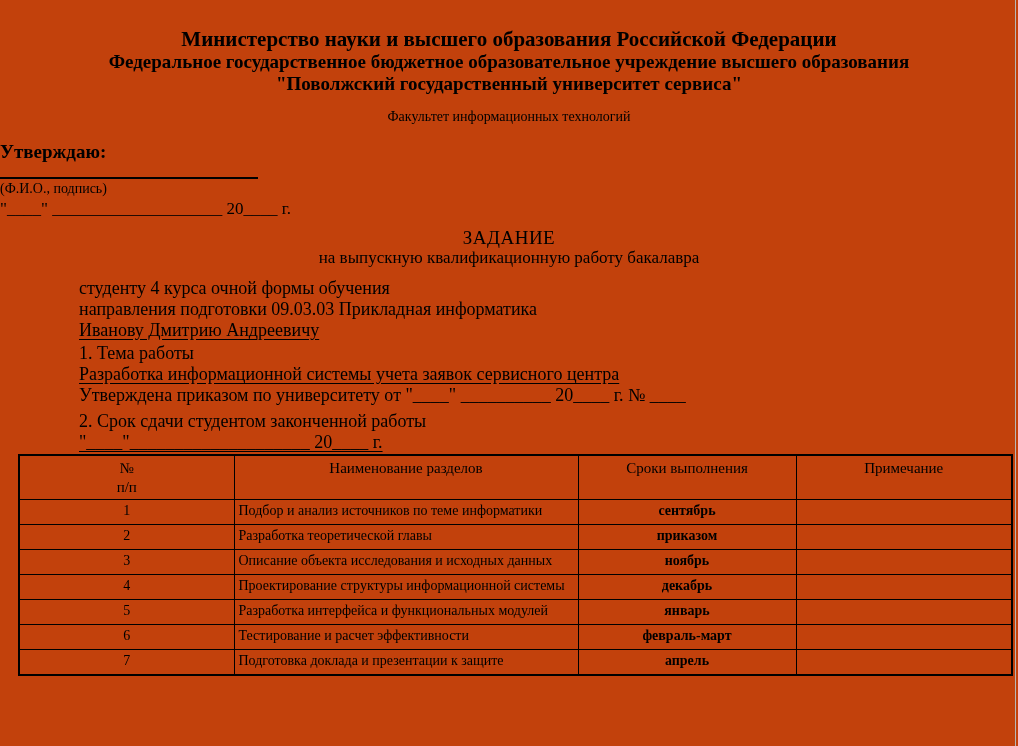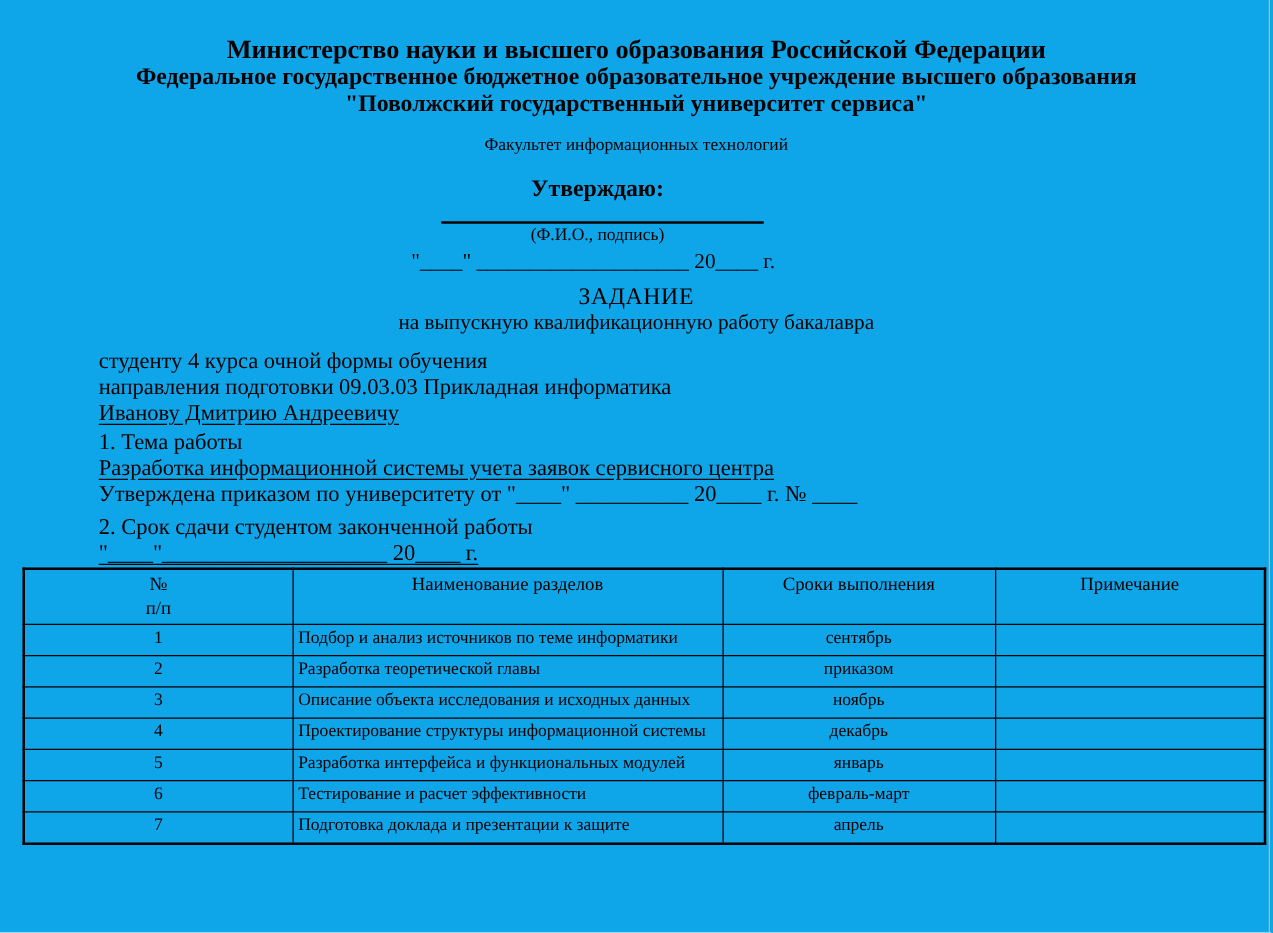--- a/index.html
+++ b/index.html
@@ -1,28 +1,28 @@
 <!DOCTYPE html>
 <html lang="ru"><head>
 <meta charset="utf-8">
 <style>
   html,body { margin:0; padding:0; background:#ffffff; }
   .page {
-    width:1018px; height:746px; background:#0ea5e9; position:relative; overflow:hidden;
+    width:1018px; height:746px; background:#c2410c; position:relative; overflow:hidden;
     font-family:"Liberation Serif","DejaVu Serif",serif; color:#000;
   }
   .screen-edge { position:absolute; top:0; right:2px; width:1px; height:746px; background:#b6b6b6; }
 
   .doc-header { text-align:center; padding-top:27px; }
   .h-ministry   { font-size:21px; font-weight:bold; line-height:24px; }
   .h-institution{ font-size:19px; font-weight:bold; line-height:22px; }
   .h-university { font-size:19px; font-weight:bold; line-height:22px; }
   .h-faculty    { font-size:14px; line-height:22px; margin-top:11px; }
 
-  .approval { text-align:center; margin-right:62px; margin-top:13px; }
+  .approval { text-align:left; margin-right:62px; margin-top:13px; }
   .appr-title    { font-size:19px; font-weight:bold; line-height:22px; }
   .appr-position { font-size:17px; line-height:22px; }
   .sig-row  { margin-top:3px; line-height:0; }
   .sig-line { display:inline-block; width:258px; height:11px; border-bottom:2px solid #000; margin-right:-7px; }
   .sig-caption { font-size:14px; line-height:15px; padding-top:2px; }
   .appr-date   { font-size:17px; line-height:22px; margin-top:2px; padding-right:7px; }
 
   .title-block { text-align:center; margin-top:7px; }
   .title-main { font-size:19px; line-height:21px; letter-spacing:0.5px; }
   .title-sub  { font-size:17px; line-height:20px; }
@@ -35,21 +35,21 @@
   .mt1 { margin-top:1px !important; }
 
   table.plan { border-collapse:collapse; table-layout:fixed; margin-left:18px; margin-top:1px;
                width:993px; border:2px solid #000; }
   .plan th, .plan td { border:1px solid #000; vertical-align:top; padding:2px 4px; overflow:hidden; }
   .plan th { font-size:15px; font-weight:normal; text-align:center; height:36px; line-height:19px; padding-top:3px; }
   .plan td { font-size:14px; line-height:18px; height:20px; }
   .th-num span { display:block; }
   .cell-num  { text-align:center; }
   .cell-name { text-align:left; padding-left:9px; }
-  .cell-term { text-align:center; }
+  .cell-term { text-align:center;font-weight:bold; }
 </style>
 </head>
 <body>
 
 <div class="page">
 
   <div class="doc-header">
     <div class="h-ministry">Министерство науки и высшего образования Российской Федерации</div>
     <div class="h-institution">Федеральное государственное бюджетное образовательное учреждение высшего образования</div>
     <div class="h-university">"Поволжский государственный университет сервиса"</div>

